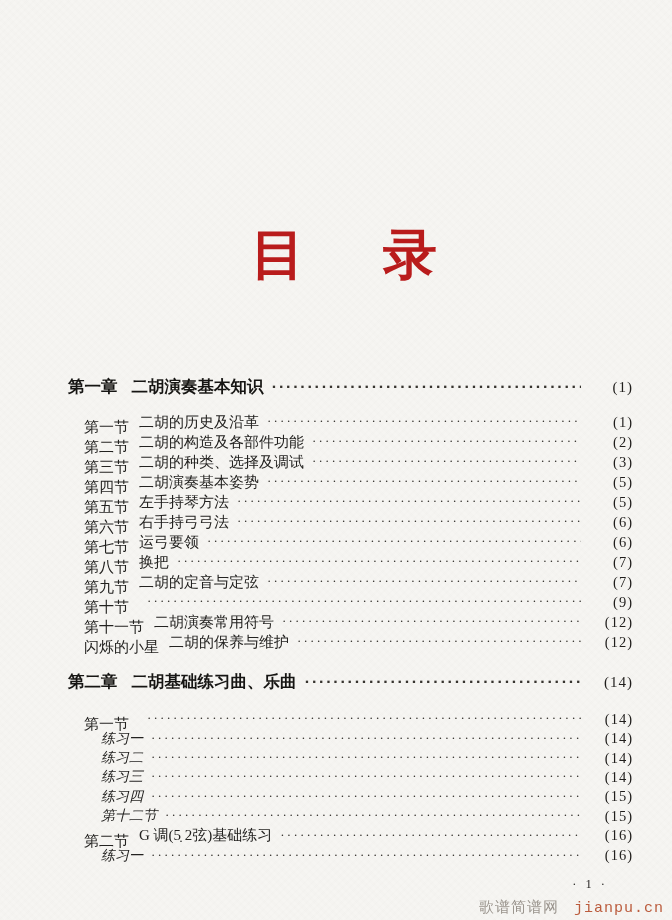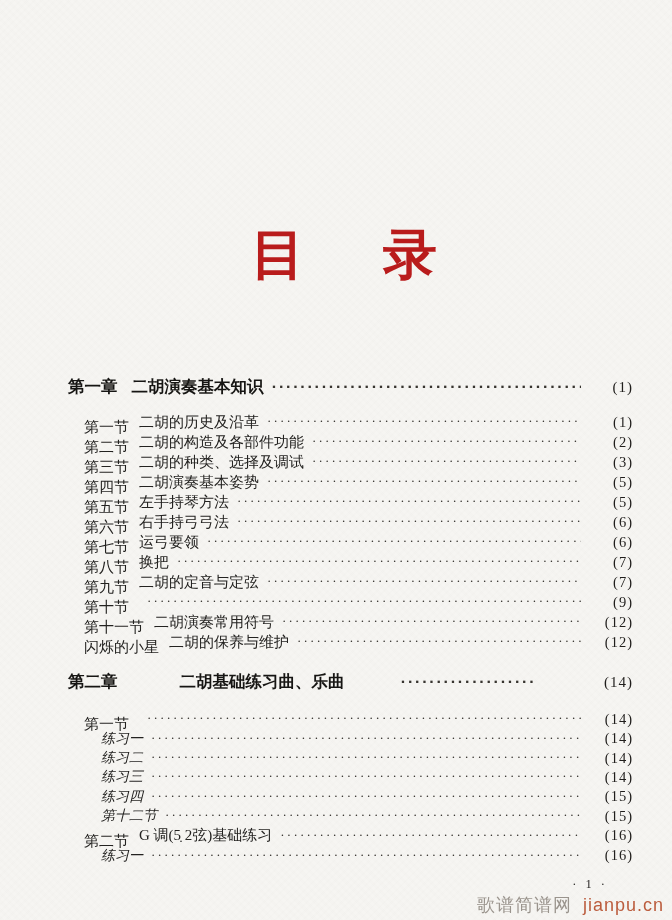--- a/index.html
+++ b/index.html
@@ -31,21 +31,21 @@
   .row {
     display: flex; align-items: center;
     height: 20px; font-size: 15px; white-space: nowrap;
   }
   .row.chapter {
     height: 22px; font-size: 16.5px; font-weight: 700;
     font-family: "DejaVu Sans", "Liberation Sans", sans-serif;
     margin-bottom: 14px;
     color: #161513;
   }
-  .row.chapter:not(:first-child) { margin-top: 19px; margin-bottom: 16px; gap: 48px; }
+  .row.chapter:not(:first-child) { margin-top: 19px; margin-bottom: 16px; }
   .row.section { padding-left: 16px; }
   .row.exercise {
     padding-left: 33px; height: 19.4px; font-size: 14px;
     font-style: italic;
   }
   .num { flex: none; font-family: Liberation Mono, monospace; }
   .chapter .num { margin-right: 14px; }
   .section .num { margin-right: 10px; margin-top: 11px; }
   .lbl { flex: none; }
   .leader {
@@ -60,22 +60,22 @@
     font-family: "Liberation Serif", "DejaVu Serif", serif;
     letter-spacing: 1px; color: #201e1c;
   }
   .chapter .pagenum { font-size: 15px; }
   .footer-pagenum {
     position: absolute; top: 877px; right: 64px;
     font-size: 12.5px; letter-spacing: 3px; color: #2a2826;
   }
   .watermark {
     position: absolute; right: 8px; bottom: 3px;
-    font-family: Liberation Sans, sans-serif;
-    font-size: 18px; letter-spacing: 1px;
+    font-family: Liberation Mono, monospace;
+    font-size: 15px; letter-spacing: 1px;
   }
   .wm-name { color: var(--watermark_gray, #9a948d); }
   .wm-url  { color: var(--watermark_orange, #bb5c3d); margin-left: 5px; }
 </style>
 </head>
 <body>
 
 <div class="paper"></div>
 
 <h1 class="page-title">目　录</h1>

